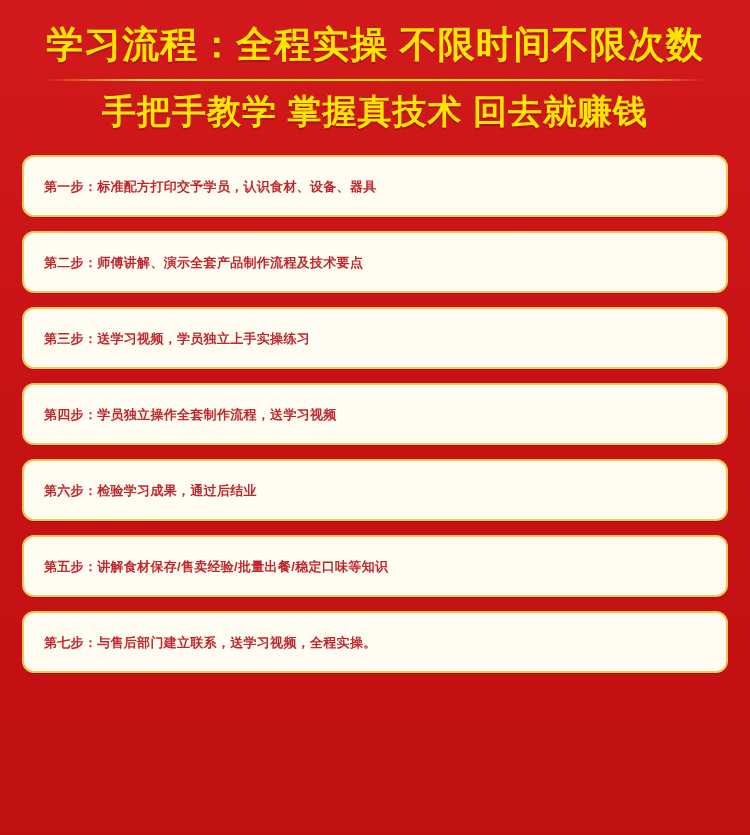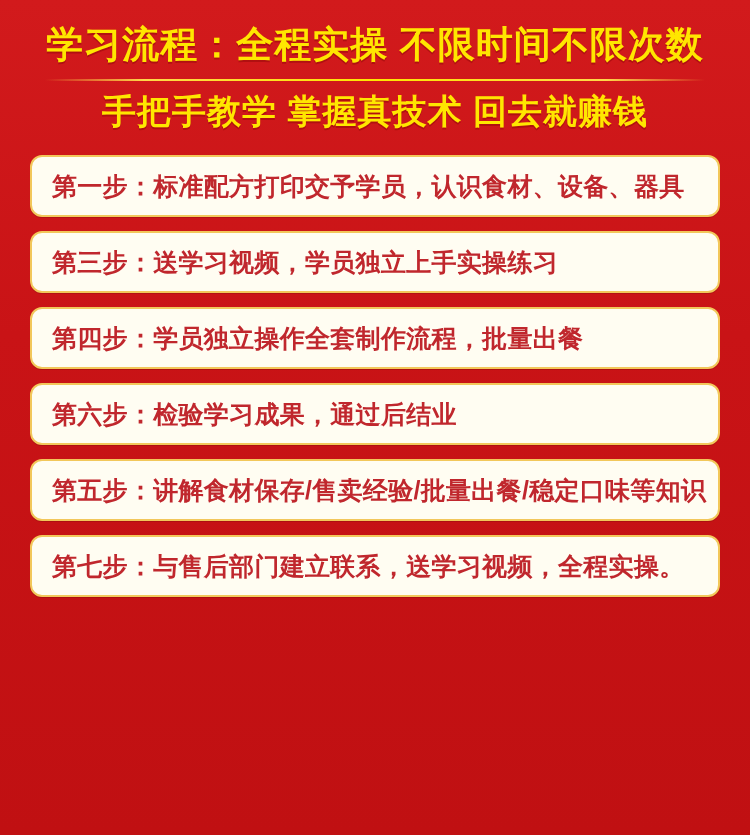--- a/index.html
+++ b/index.html
@@ -12,21 +12,21 @@
     background: #cc1417;
     font-family: "Liberation Sans", "DejaVu Sans", sans-serif;
     overflow: hidden;
   }
   .poster {
     position: relative;
     width: 750px;
     height: 835px;
     background: linear-gradient(180deg, #d21a1c 0%, #c91316 40%, #c01012 100%);
     box-sizing: border-box;
-    padding: 0 30px;
+    padding: 0 22px;
   }
   .headline-block {
     padding-top: 22px;
     text-align: center;
   }
   .headline-1 {
     font-size: 37px;
     font-weight: bold;
     color: #ffe600;
     letter-spacing: 1px;
@@ -61,21 +61,21 @@
     background: #fffdf2;
     border: 2px solid #f2c75a;
     border-radius: 12px;
     box-shadow: 0 1px 0 rgba(0,0,0,0.12);
     display: flex;
     align-items: center;
     padding: 0 20px;
     box-sizing: border-box;
   }
   .step-text {
-    font-size: 25px;
+    font-size: 13px;
     font-weight: bold;
     color: #c0272d;
     letter-spacing: 0.3px;
     line-height: 1.2;
     white-space: nowrap;
     text-align: center;
   }
 </style>
 </head>
 <body>
@@ -86,24 +86,27 @@
     <div class="headline-1">学习流程：全程实操 不限时间不限次数</div>
     <div class="headline-divider"></div>
     <div class="headline-2">手把手教学 掌握真技术 回去就赚钱</div>
   </div>
 
   <div class="steps">
     <div class="step">
       <span class="step-text">第一步：标准配方打印交予学员，认识食材、设备、器具</span>
     </div>
     <div class="step">
+      <span class="step-text">第二步：师傅讲解、演示全套产品制作流程及技术要点</span>
+    </div>
+    <div class="step">
       <span class="step-text">第三步：送学习视频，学员独立上手实操练习</span>
     </div>
     <div class="step">
-      <span class="step-text">第四步：学员独立操作全套制作流程，批量出餐</span>
+      <span class="step-text">第四步：学员独立操作全套制作流程，送学习视频</span>
     </div>
     <div class="step">
       <span class="step-text">第六步：检验学习成果，通过后结业</span>
     </div>
     <div class="step">
       <span class="step-text">第五步：讲解食材保存/售卖经验/批量出餐/稳定口味等知识</span>
     </div>
     <div class="step">
       <span class="step-text">第七步：与售后部门建立联系，送学习视频，全程实操。</span>
     </div>

